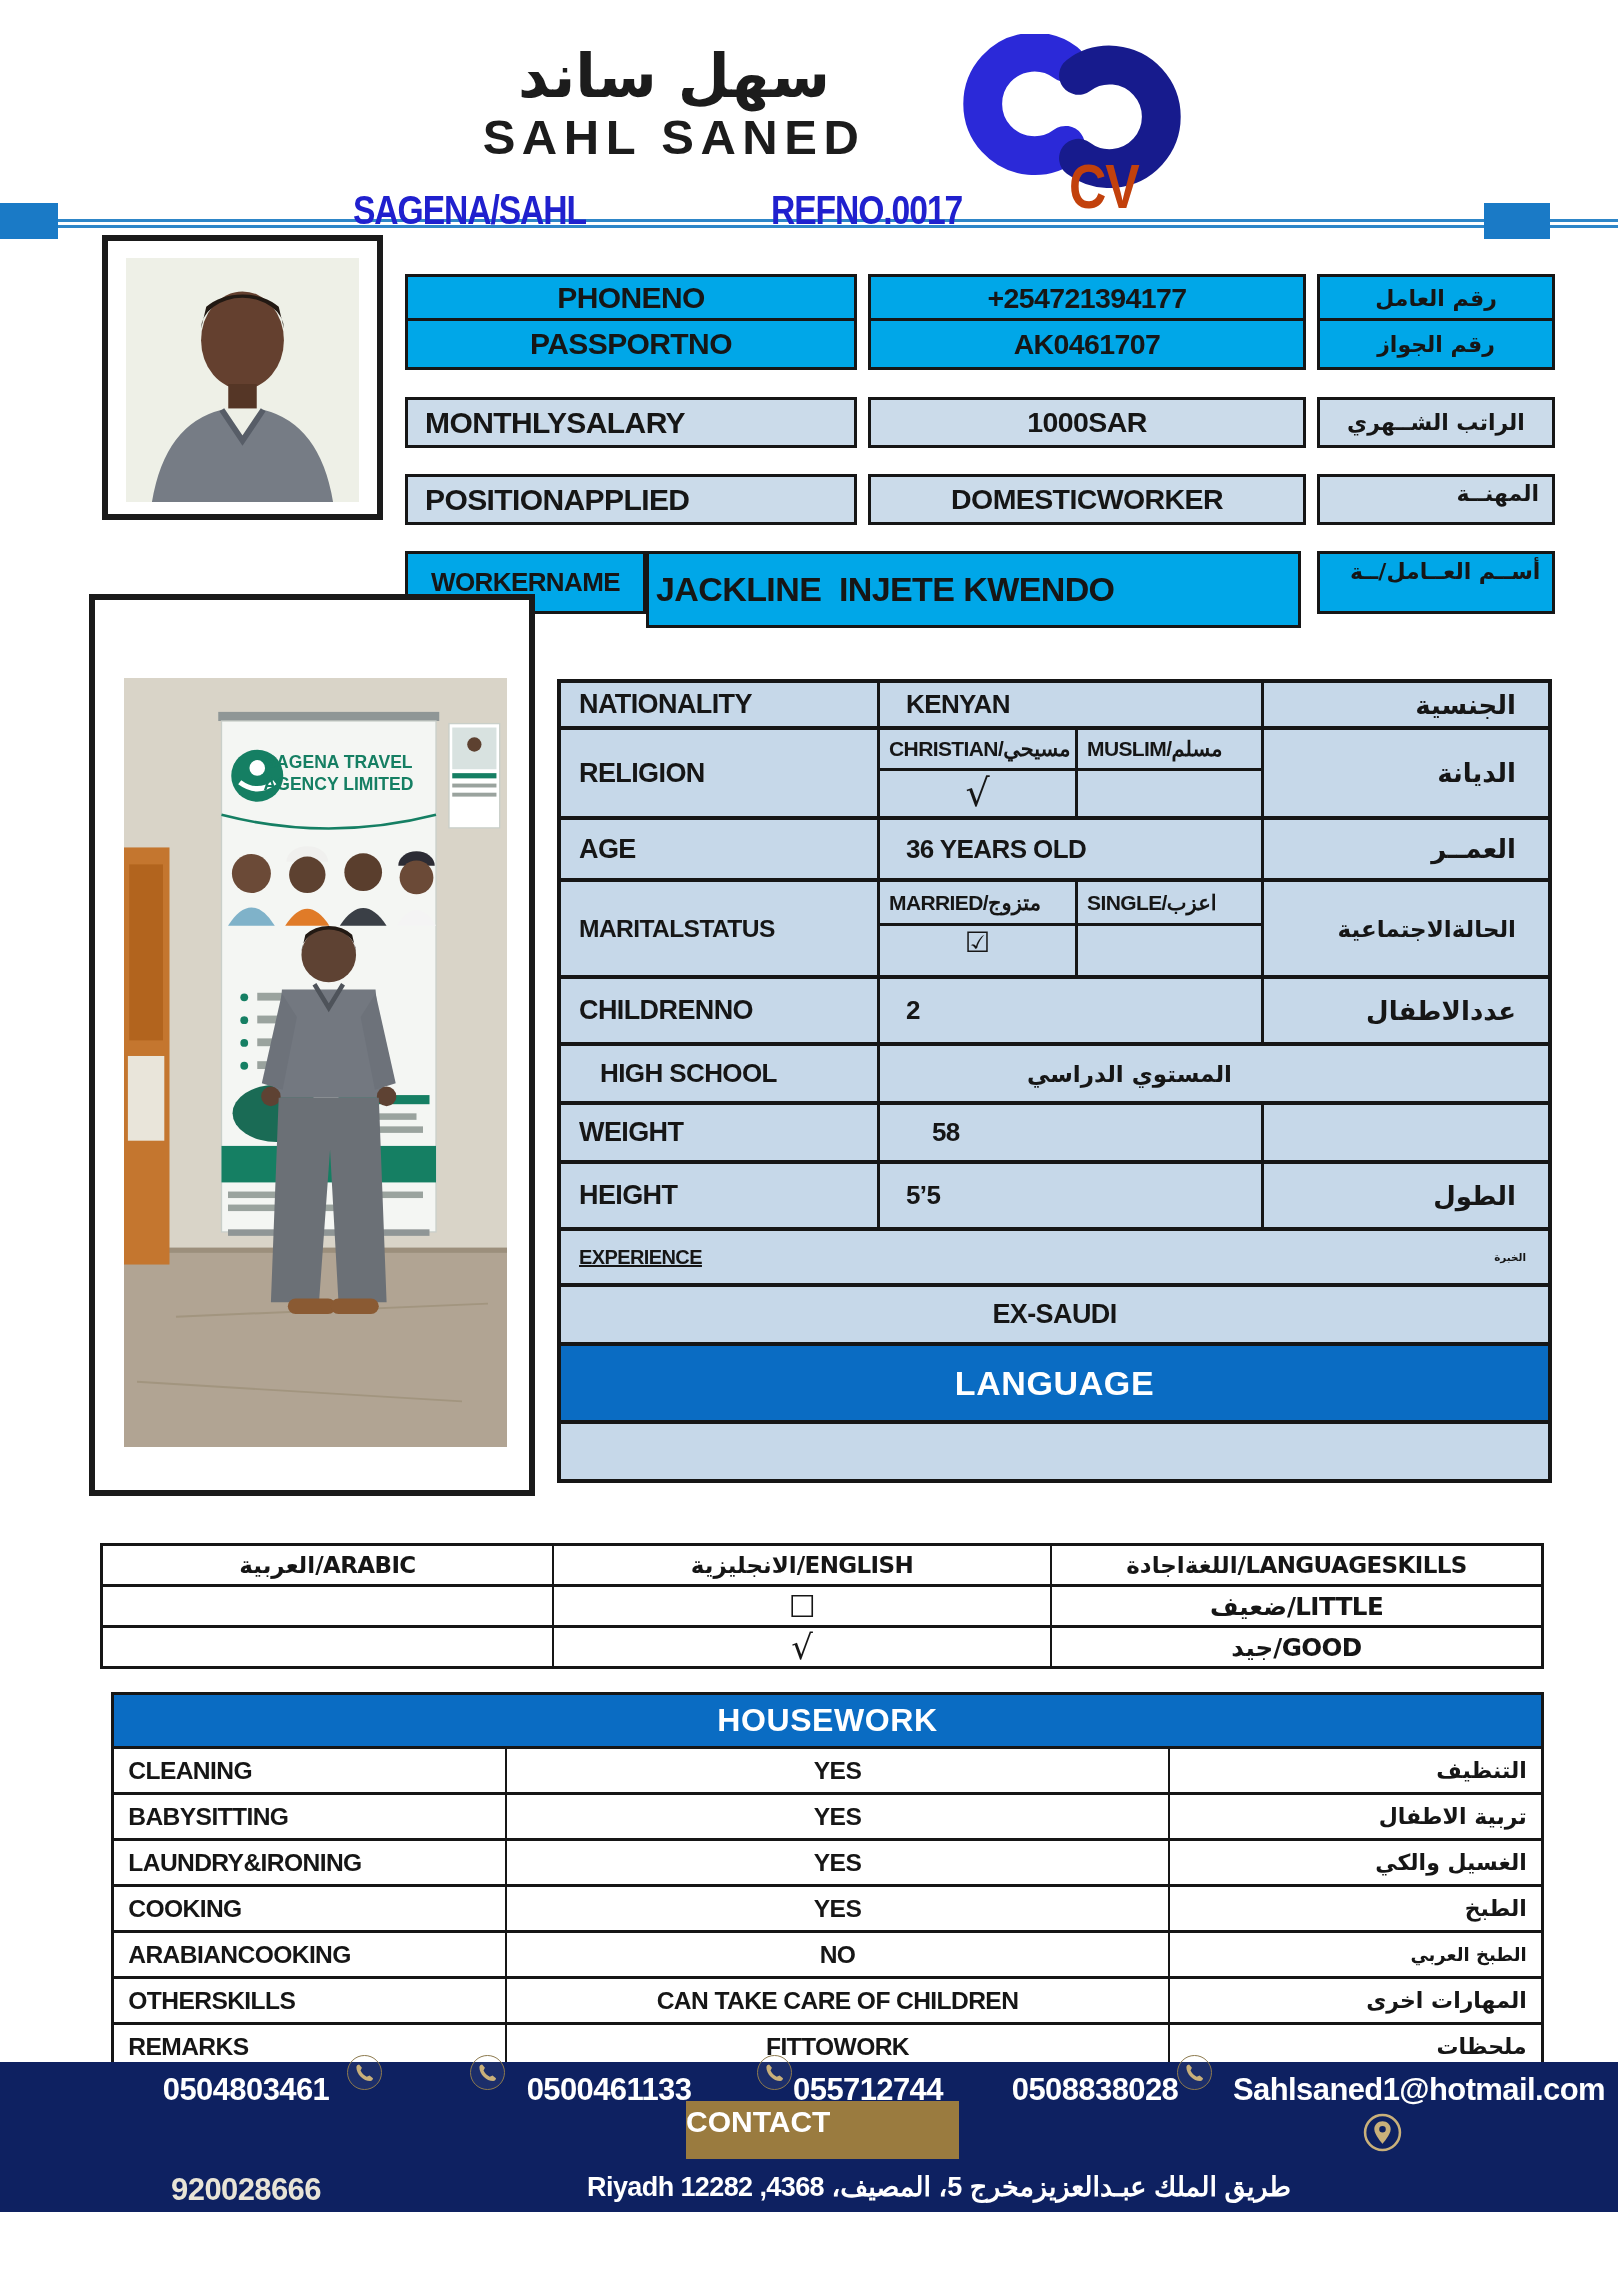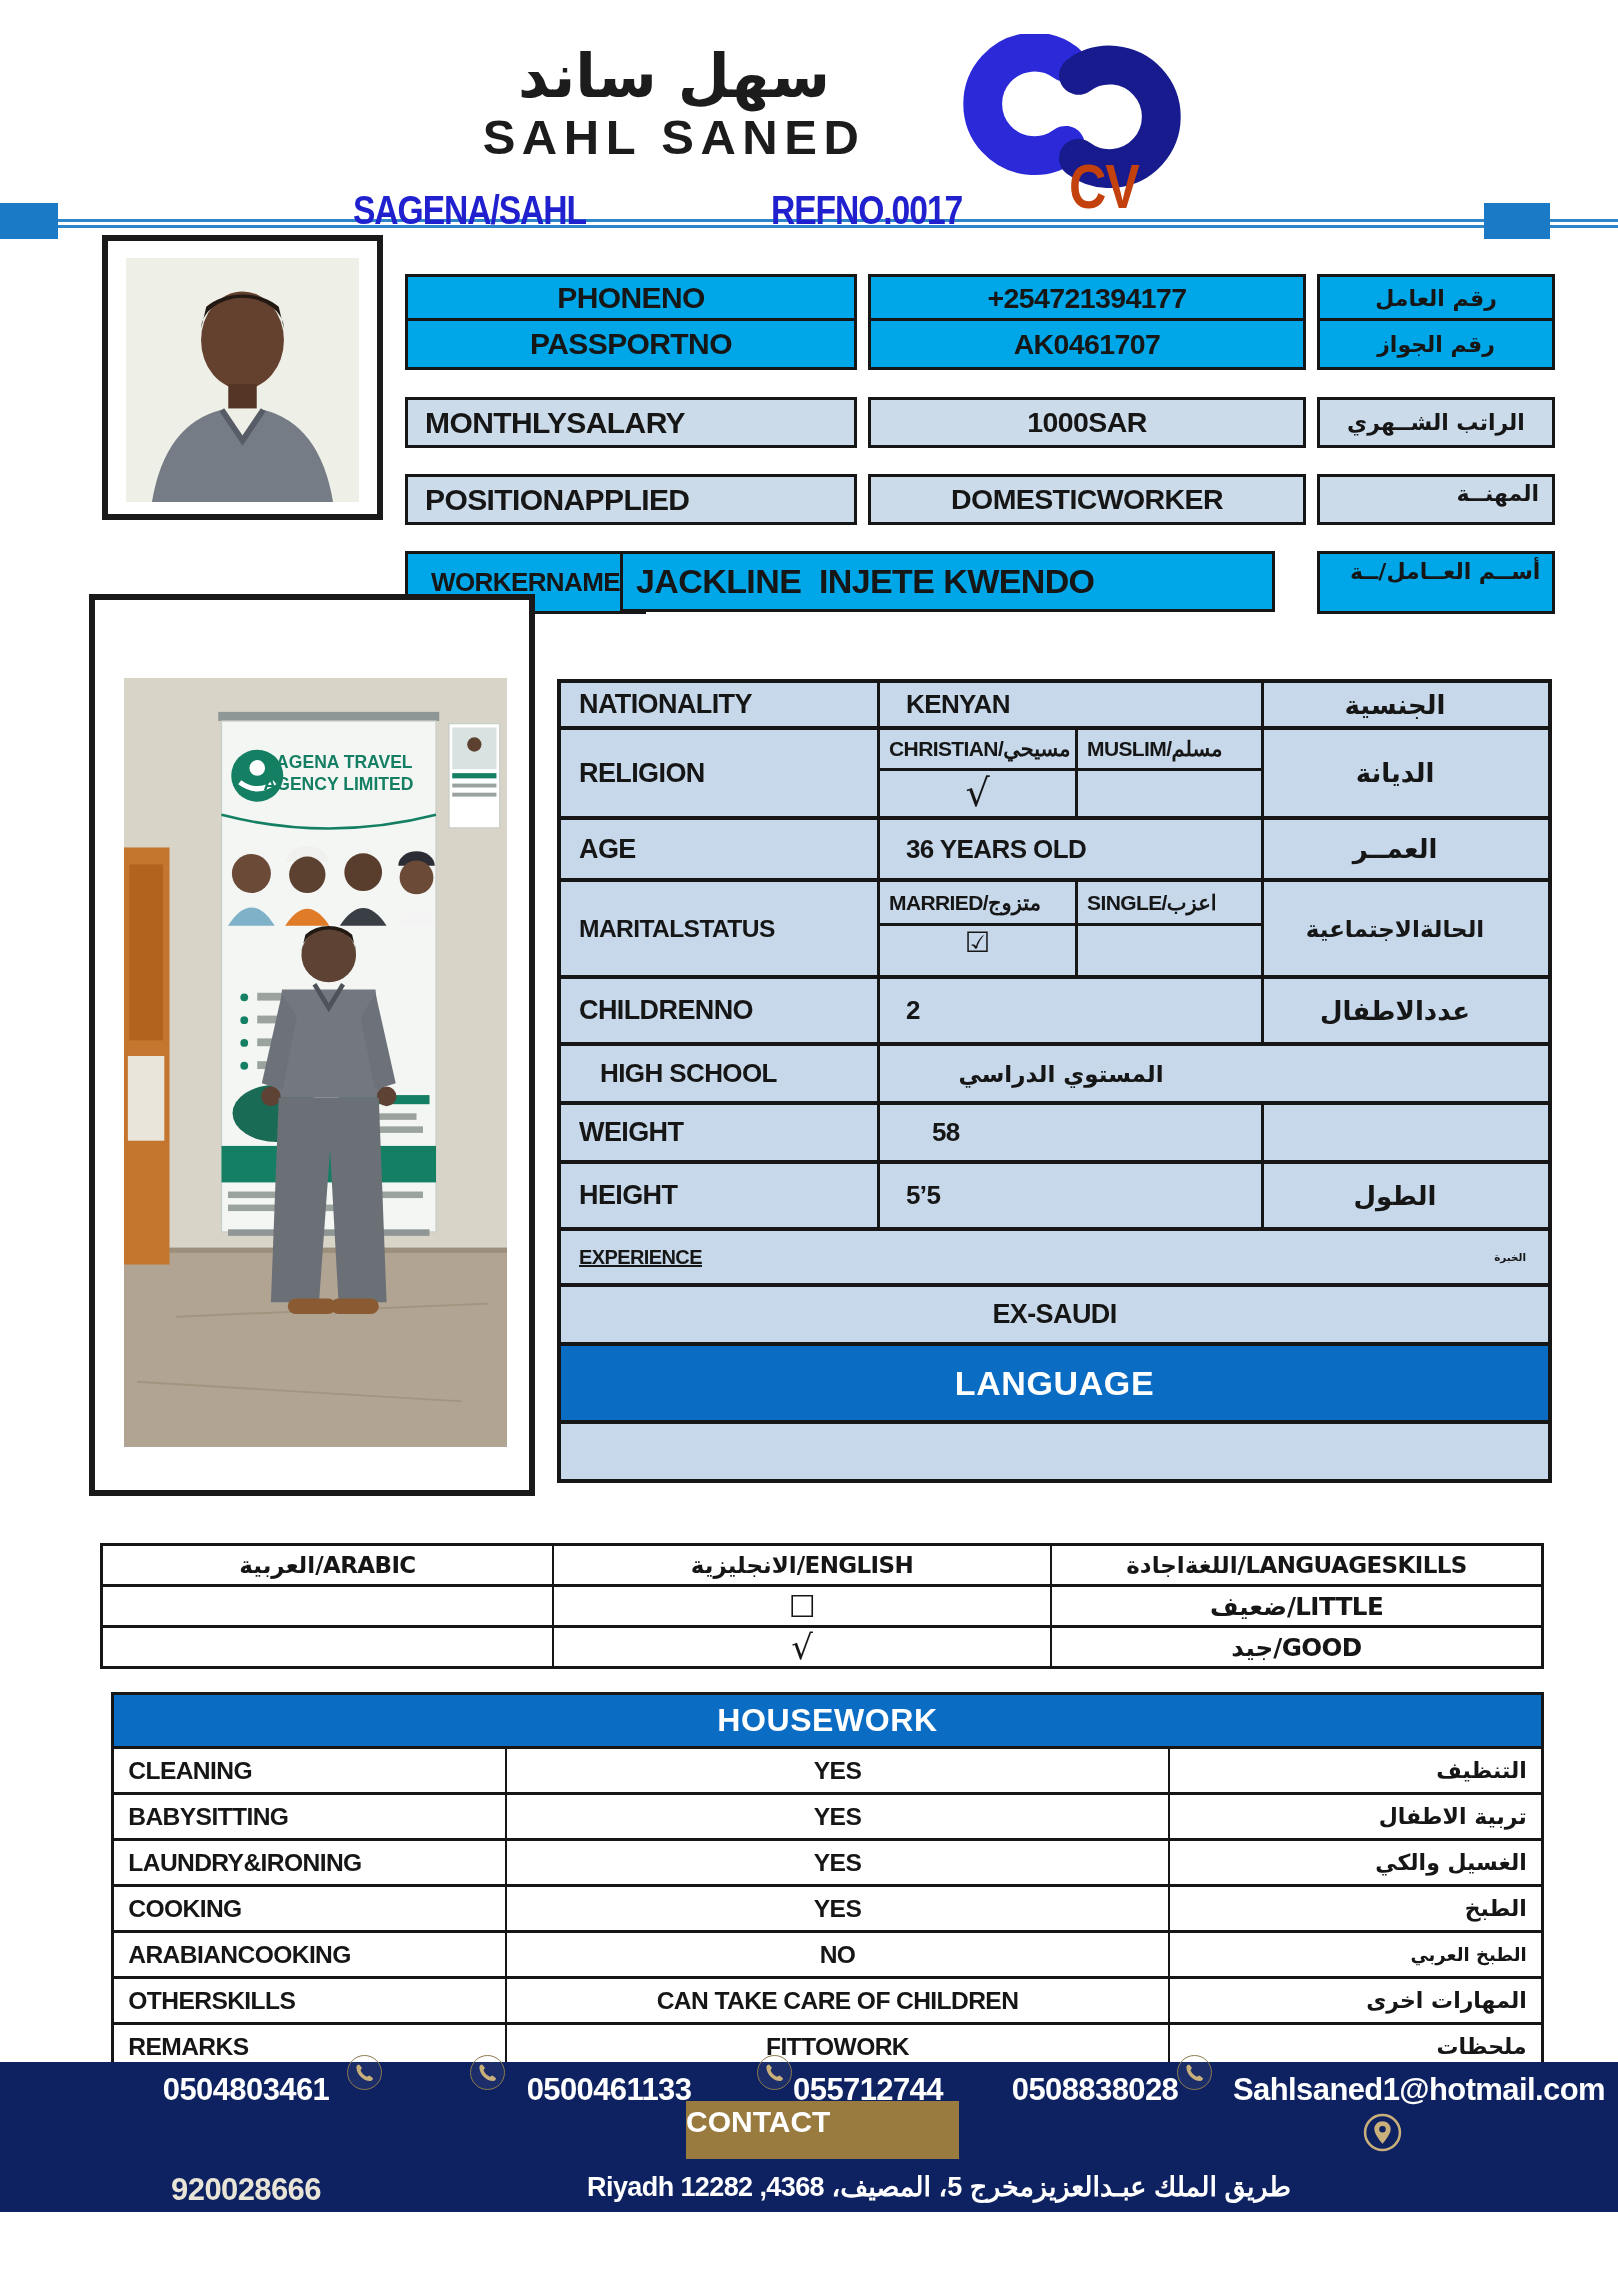--- a/index.html
+++ b/index.html
@@ -34,21 +34,21 @@
   .photo-frame{border:6.5px solid #1a1a1a;background:#ffffff;}
   .photo-inner{position:absolute;overflow:hidden;background:#ecefe6;}
 
   
   .details{left:557px;top:679px;width:995px;border:4.5px solid #161616;background:#c6d8e9;}
   .drow{display:grid;grid-template-columns:319px 384px 1fr;border-bottom:4.5px solid #161616;}
   .drow:last-child{border-bottom:none;}
   .dc{display:flex;align-items:center;box-sizing:border-box;}
   .dc1{border-right:3.2px solid #161616;padding-left:18px;font-size:27px;}
   .dc2{border-right:3.2px solid #161616;justify-content:flex-start;padding-left:26px;font-size:26px;}
-  .dc3{justify-content:center;padding-right:22px;font-size:26px;}
+  .dc3{justify-content:flex-end;padding-right:32px;font-size:26px;}
   .optgrid{display:grid;grid-template-columns:198px 1fr;grid-template-rows:41px 1fr;width:100%;height:100%;}
   .opt-h{border-bottom:3.9px solid #161616;display:flex;align-items:center;padding-left:9px;font-size:22px;}
   .opt-hl{border-right:3.2px solid #161616;}
   .opt-c{display:flex;align-items:flex-start;justify-content:center;font-size:38px;font-weight:400;}
   .opt-cl{border-right:3.2px solid #161616;}
   .full-split{width:100%;display:flex;justify-content:space-between;align-items:center;
               padding:0 22px 0 18px;box-sizing:border-box;}
   .bannerrow{background:#0a6cc3;color:#ffffff;display:flex;align-items:center;justify-content:center;
              font-size:34px;font-weight:700;letter-spacing:0.6px;}
 
@@ -158,21 +158,21 @@
   <div class="cell lightrow" style="left:868px;top:474px;width:438px;height:51px;">
     <span class="en val">DOMESTICWORKER</span>
   </div>
   <div class="cell lightrow" style="left:1317px;top:474px;width:238px;height:51px;align-items:flex-start;justify-content:flex-end;padding:3.9px 13px 0 0;">
     <span class="ar" style="font-size:22px;">المهنــة</span>
   </div>
 
   <div class="cell cyan" style="left:405px;top:551px;width:241px;height:63px;">
     <span class="en" style="font-size:26px;">WORKERNAME</span>
   </div>
-  <div class="cell cyan" style="left:620px;top:551px;width:655px;height:61px;justify-content:flex-start;padding-left:13px;white-space:pre;">
+  <div class="cell cyan" style="left:646px;top:551px;width:655px;height:77px;justify-content:flex-start;padding-left:7px;white-space:pre;">
     <span class="en" style="font-size:34px;">JACKLINE  INJETE KWENDO</span>
   </div>
   <div class="cell cyan" style="left:1317px;top:551px;width:238px;height:63px;align-items:flex-start;justify-content:flex-end;padding:5.2px 11.7px 0 0;">
     <span class="ar" style="font-size:22px;">أســم العــامل/ــة</span>
   </div>
 
   <div class="t photo-frame" style="left:89px;top:594px;width:446px;height:902px;">
     <div class="photo-inner" style="left:28.5px;top:78px;right:22px;bottom:43px;background:#d9d4c8;">
       <svg width="100%" height="100%" viewBox="0 0 590 1180" preserveAspectRatio="none">
         <rect width="590" height="1180" fill="#d9d4c8"></rect>

